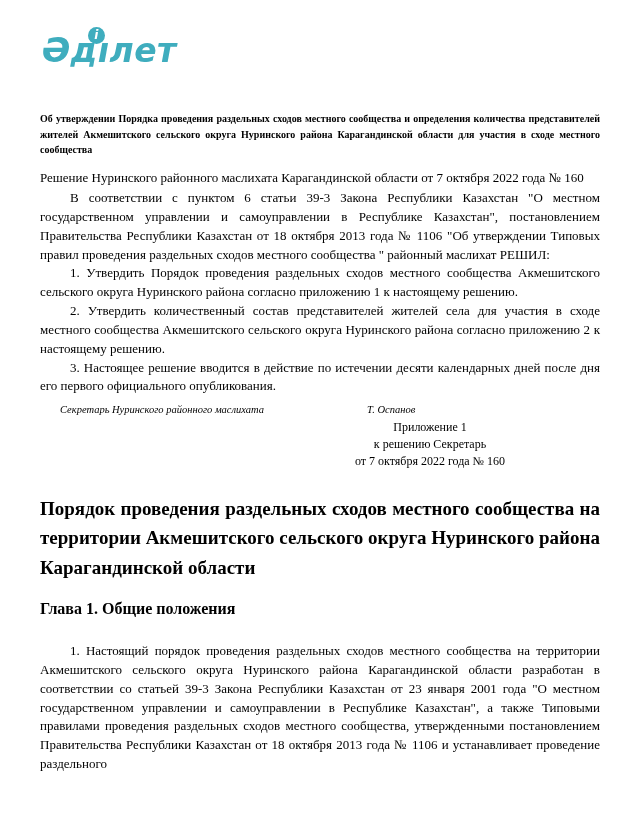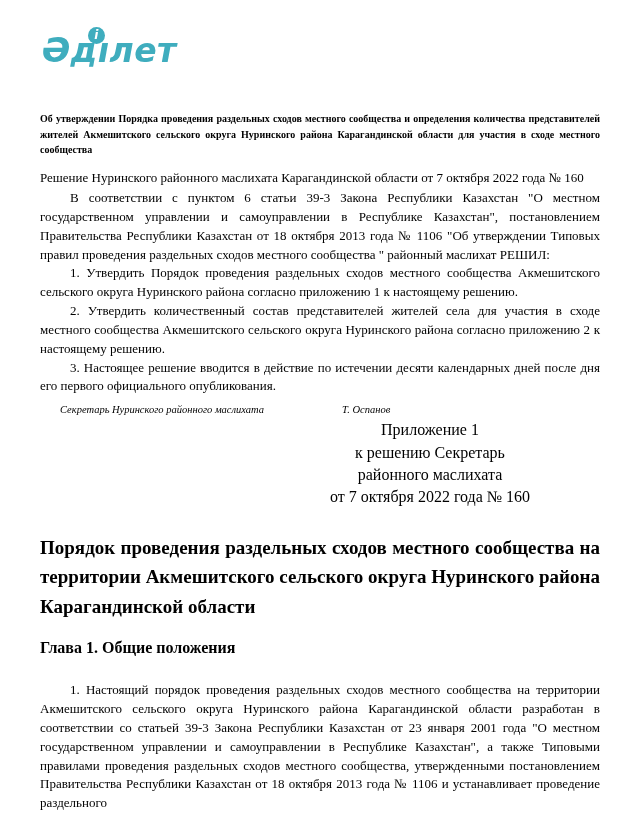--- a/index.html
+++ b/index.html
@@ -65,28 +65,29 @@
     text-align: justify;
     text-indent: 30px;
     margin: 0;
   }
   .sig-row {
     display: flex;
     align-items: baseline;
     font-size: 10.5px;
     font-style: italic;
     margin-top: 8px;
+    gap: 25px;
   }
   .sig-left { padding-left: 20px; }
   .sig-right { margin-left: 78px; text-align: right; }
   .appendix {
     width: 300px;
     margin: 4px 20px 0 auto;
     text-align: center;
-    font-size: 16px;
+    font-size: 12px;
     line-height: 1.4;
   }
   .section-title {
     font-size: 19px;
     font-weight: bold;
     text-align: justify;
     line-height: 1.55;
     margin: 24px 0 0 0;
   }
   .chapter-title {
@@ -115,21 +116,20 @@
   <p class="para">3. Настоящее решение вводится в действие по истечении десяти календарных дней после дня его первого официального опубликования.</p>
 
   <div class="sig-row">
     <span class="sig-left">Секретарь Нуринского районного маслихата</span>
     <span class="sig-right">Т. Оспанов</span>
   </div>
 
   <div class="appendix">
     <div>Приложение 1</div>
     <div>к решению Секретарь</div>
-    <div>районного маслихата</div>
     <div>от 7 октября 2022 года № 160</div>
   </div>
 
   <h2 class="section-title">Порядок проведения раздельных сходов местного сообщества на территории Акмешитского сельского округа Нуринского района Карагандинской области</h2>
 
   <h3 class="chapter-title">Глава 1. Общие положения</h3>
 
   <p class="para">1. Настоящий порядок проведения раздельных сходов местного сообщества на территории Акмешитского сельского округа Нуринского района Карагандинской области разработан в соответствии со статьей 39-3 Закона Республики Казахстан от 23 января 2001 года "О местном государственном управлении и самоуправлении в Республике Казахстан", а также Типовыми правилами проведения раздельных сходов местного сообщества, утвержденными постановлением Правительства Республики Казахстан от 18 октября 2013 года № 1106 и устанавливает проведение раздельного</p>
 
 </div>

